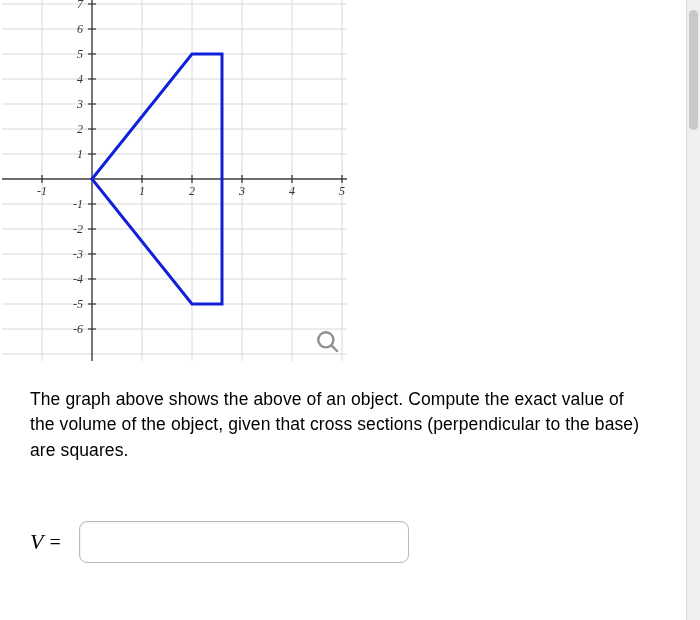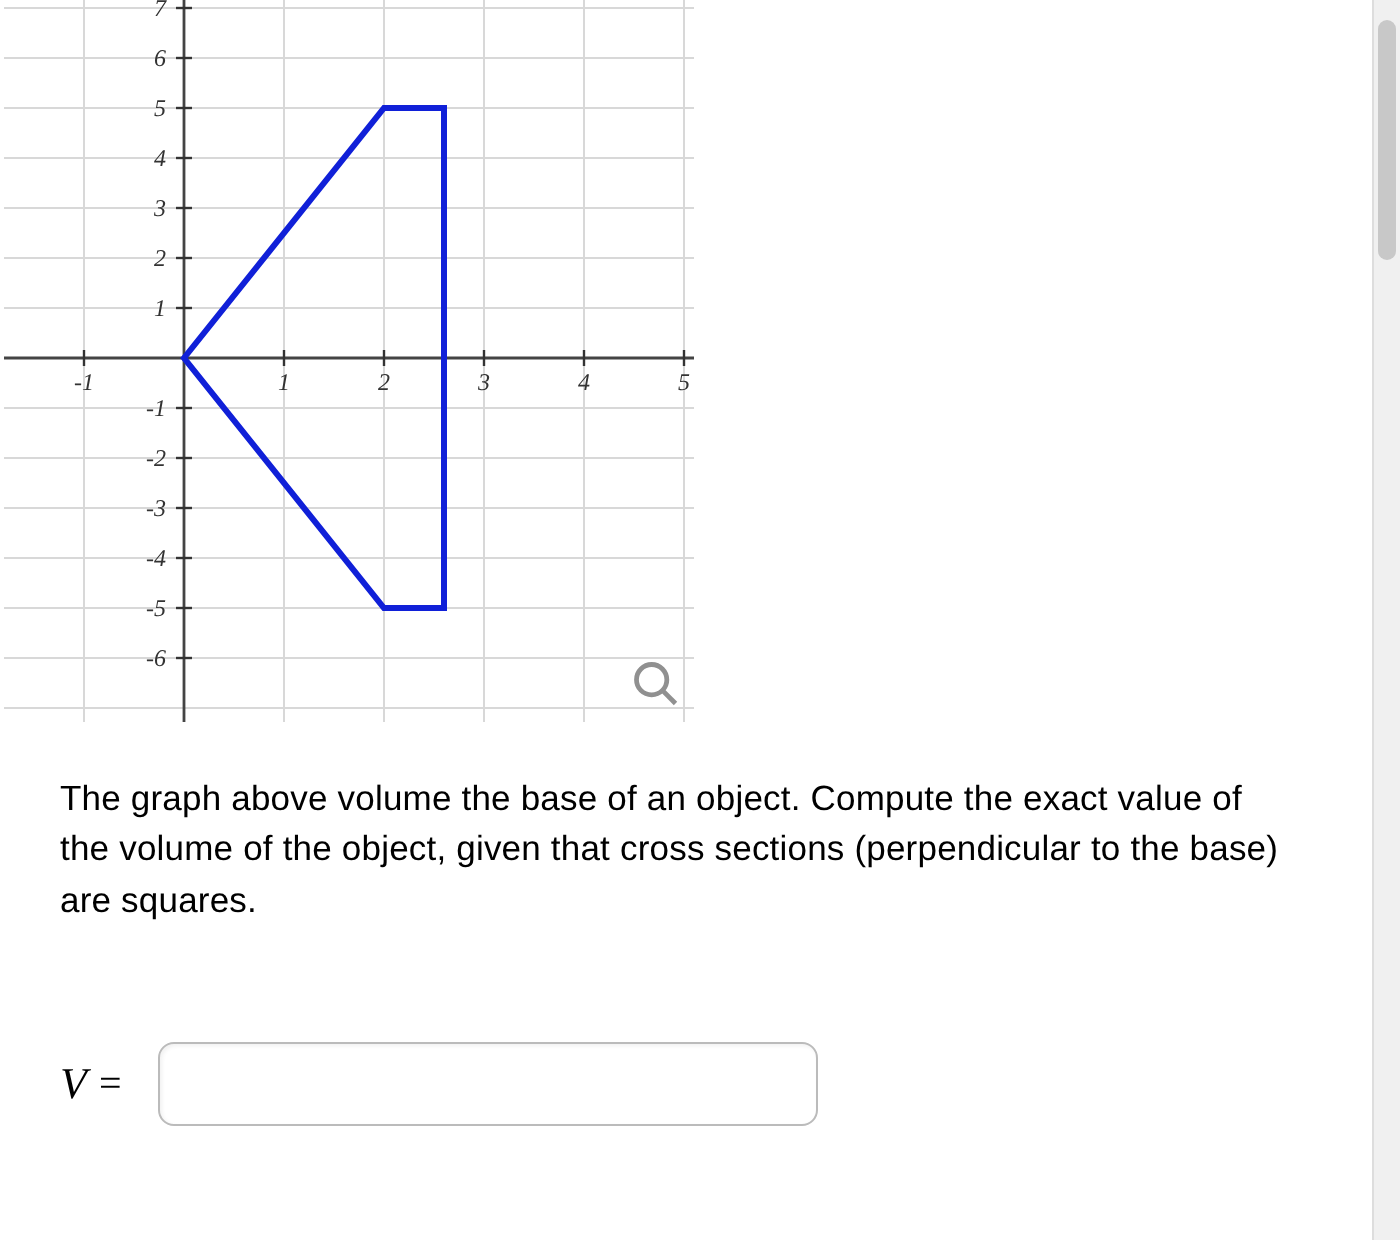--- a/index.html
+++ b/index.html
@@ -171,21 +171,21 @@
         </g>
     </svg>
     <span class="zoom-icon">
       <svg viewBox="0 0 24 24" width="26" height="26" fill="none" stroke="#909090" stroke-width="2.2">
         <circle cx="10" cy="10" r="7"></circle>
         <line x1="15.2" y1="15.2" x2="21" y2="21"></line>
       </svg>
     </span>
   </div>
 
-  <p class="problem-text">The graph above volume the base of an object. Compute the exact value of the volume of the object, given that cross sections (perpendicular to the base) are squares.</p>
+  <p class="problem-text">The graph above shows the above of an object. Compute the exact value of the volume of the object, given that cross sections (perpendicular to the base) are squares.</p>
 
   <div class="answer-row">
     <span class="answer-label">
       <span>V</span>
       <span class="eq">=</span>
     </span>
     <input class="answer-input" type="text" placeholder="" style="">
   </div>
 
 </div>

